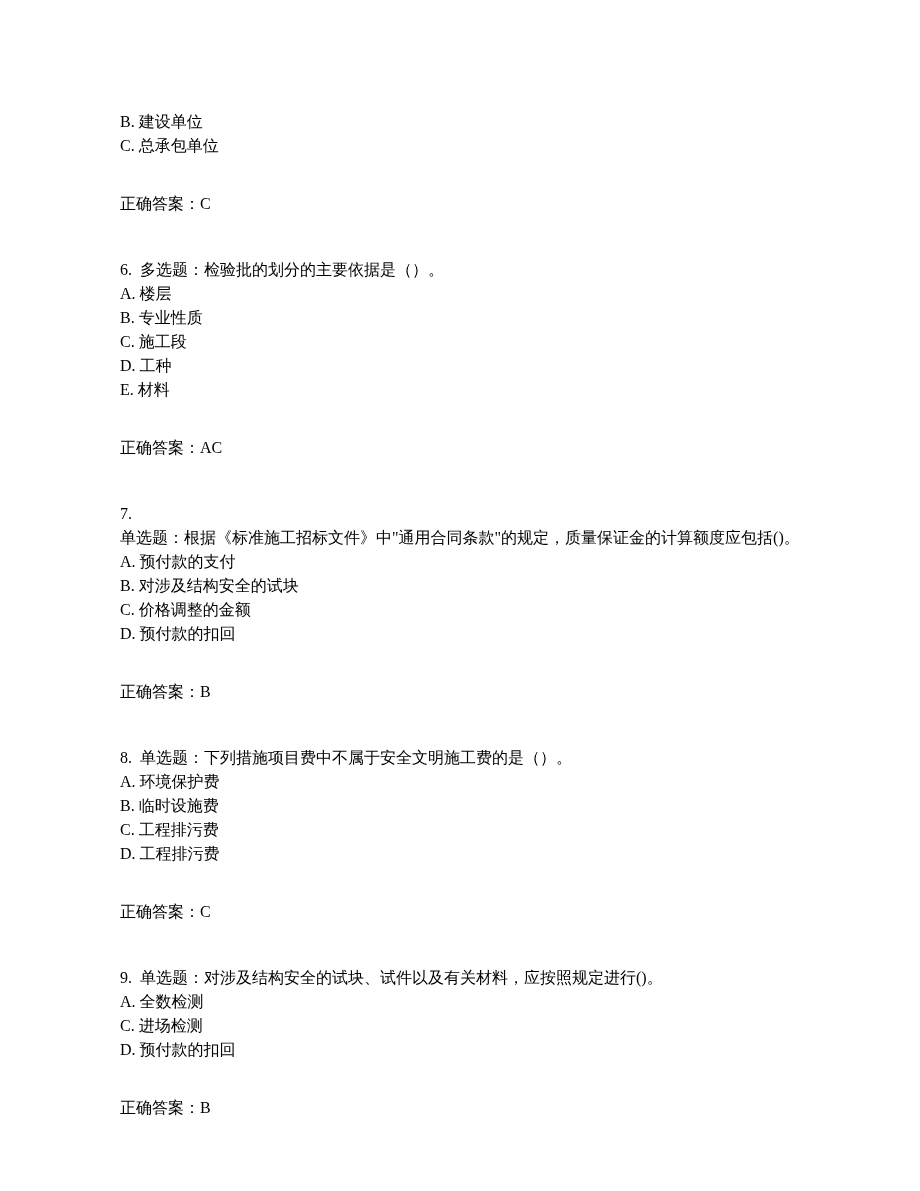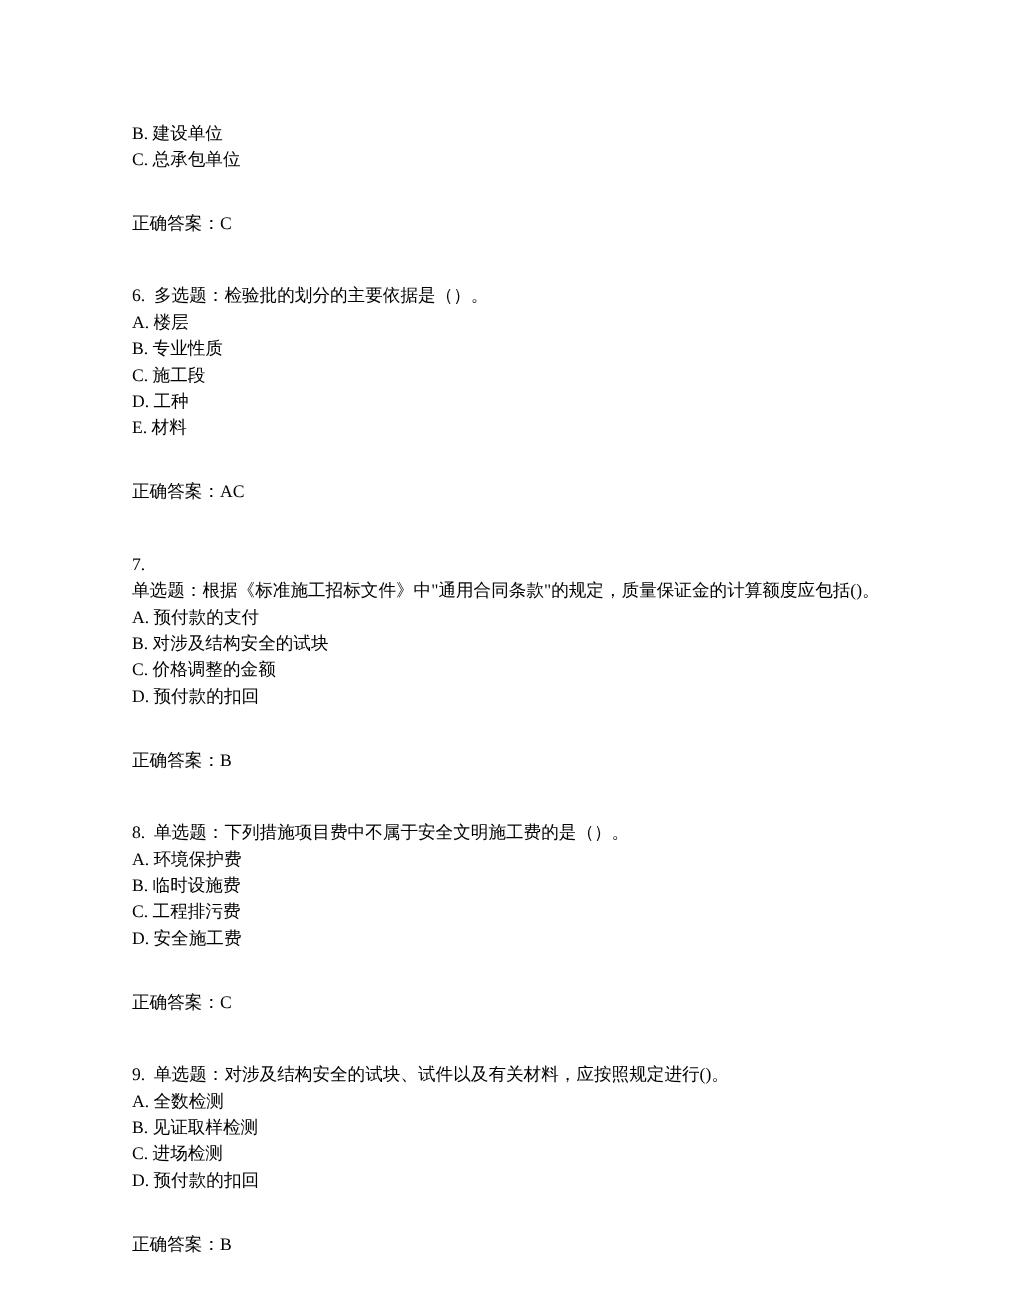--- a/index.html
+++ b/index.html
@@ -56,24 +56,23 @@
   <p class="line">C. 价格调整的金额</p>
   <p class="line">D. 预付款的扣回</p>
   <p class="line answer-row">正确答案：B</p>
 </div>
 
 <div class="question-block">
   <p class="line">8.  单选题：下列措施项目费中不属于安全文明施工费的是（）。</p>
   <p class="line">A. 环境保护费</p>
   <p class="line">B. 临时设施费</p>
   <p class="line">C. 工程排污费</p>
-  <p class="line">D. 安全施工费</p>
+  <p class="line">D. 工程排污费</p>
   <p class="line answer-row">正确答案：C</p>
 </div>
 
 <div class="question-block">
   <p class="line">9.  单选题：对涉及结构安全的试块、试件以及有关材料，应按照规定进行()。</p>
   <p class="line">A. 全数检测</p>
-  <p class="line">B. 见证取样检测</p>
   <p class="line">C. 进场检测</p>
   <p class="line">D. 预付款的扣回</p>
   <p class="line answer-row">正确答案：B</p>
 </div>
 
 </body></html>

